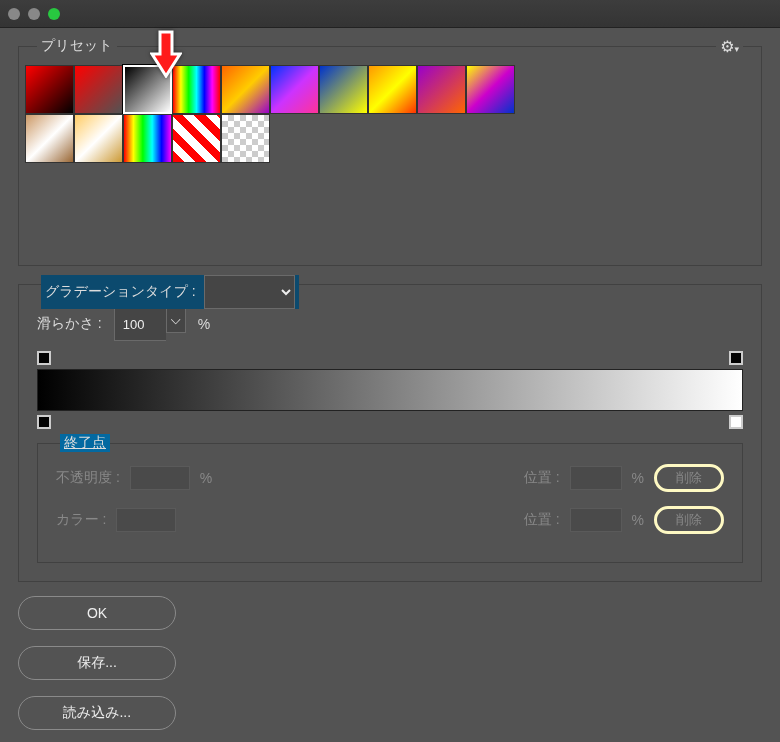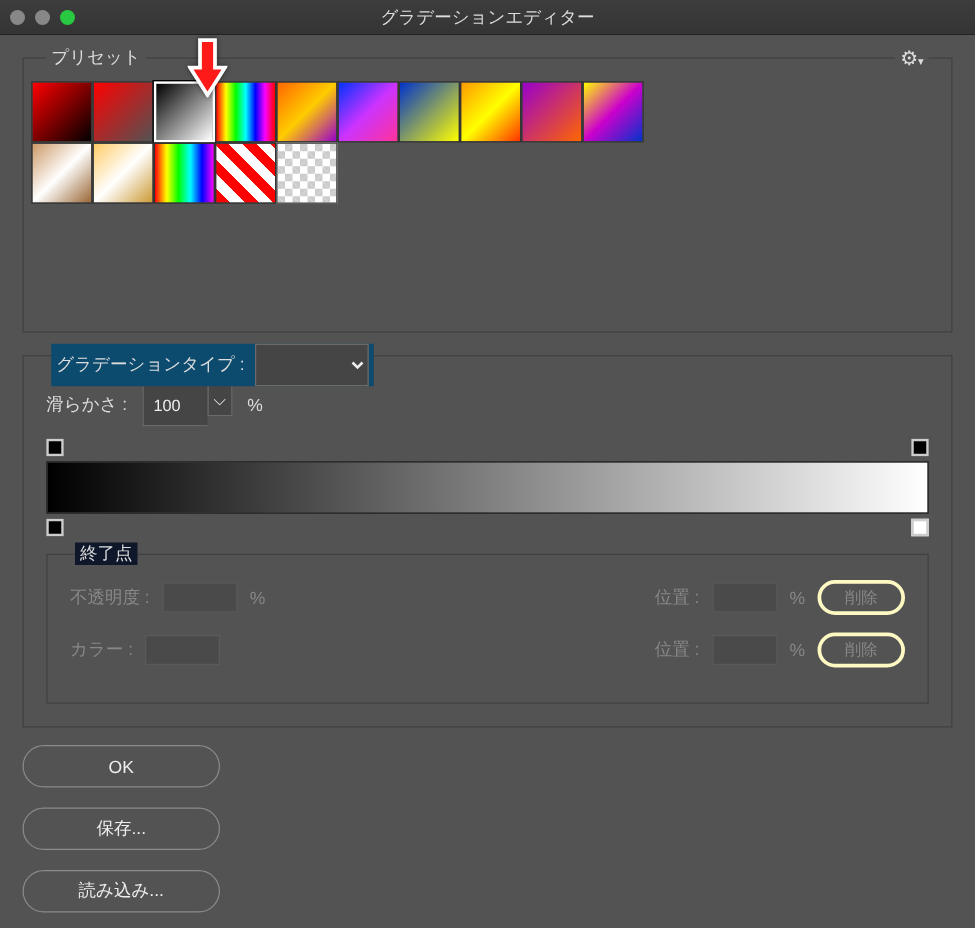--- a/index.html
+++ b/index.html
@@ -24,41 +24,40 @@
 .label { color: #ddd; font-size: 14px; }
 .input { background: #454545; border: 1px solid #5599ff; color: #fff; font-size: 14px; padding: 4px 8px; height: 28px; }
 .sel-inp { background: #454545; border: 1px solid #6a6a6a; color: #eee; font-size: 13px; padding: 16px 8px; height: 26px; }
 .gtype-box { border: 1px solid #414141; padding: 14px 18px 18px 18px; position: relative; }
 .gtype-label { position: absolute; top: -10px; left: 22px; color: #ddd; font-size: 14px; background: #0c4a6e; padding: 0 4px; }
 .grbar-wrap { position: relative; margin: 28px 0 32px 0; }
 .grbar { height: 42px; width: 100%; background: linear-gradient(to right, #000, #fff); border: 1px solid #222; }
 .stop-t { width: 14px; height: 14px; border: 2px solid #ccc; background: #000; position: absolute; top: -18px; }
 .stop-b { width: 14px; height: 14px; border: 2px solid #ccc; position: absolute; bottom: -18px; }
 .stops-box { border: 1px solid #414141; padding: 20px 18px 14px 18px; margin-top: 28px; position: relative; }
-.stops-label { position: absolute; top: -10px; left: 22px; color: #ddd; font-size: 14px; background: #0f172a; padding: 0 4px; }
+.stops-label { position: absolute; top: -10px; left: 22px; color: #ddd; font-size: 14px; background: #0369a1; padding: 0 4px; text-decoration: underline; }
 .strow { display: flex; align-items: center; gap: 10px; margin-bottom: 14px; color: #888; font-size: 14px; }
 .strow .sp { flex: 1; }
 .dinp { width: 52px; height: 24px; background: #4a4a4a; border: 1px solid #5a5a5a; }
 .dsel { width: 60px; height: 24px; background: #4a4a4a; border: 1px solid #5a5a5a; }
 .dbtn { width: 70px; height: 28px; background: #535353; border: 3px solid #fef9c3; border-radius: 14px; color: #888; font-size: 13px; }
 .arrow { position: absolute; top: 30px; left: 150px; z-index: 10; }
 .arrow svg { filter: drop-shadow(0 0 2px rgba(0,0,0,.5)); }
 
 .chk { background-image: linear-gradient(45deg,#ccc 25%,transparent 25%),linear-gradient(-45deg,#ccc 25%,transparent 25%),linear-gradient(45deg,transparent 75%,#ccc 75%),linear-gradient(-45deg,transparent 75%,#ccc 75%); background-size: 12px 12px; background-position: 0 0,0 6px,6px -6px,-6px 0; background-color: #fff; }
 </style>
 </head>
 <body>
 
 <div class="titlebar">
   <div class="traffic">
     <div class="tl" style="background:#888"></div>
     <div class="tl" style="background:#888"></div>
     <div class="tl" style="background:#28c840"></div>
   </div>
-  <div class="title">グラデーションエディター</div>
 </div>
 
 <div class="arrow">
   <svg width="32" height="48" viewBox="0 0 32 48">
     <path d="M10 2 L22 2 L22 24 L30 24 L16 46 L2 24 L10 24 Z" fill="#ff1a1a" stroke="#ffffff" stroke-width="3"></path>
   </svg>
 </div>
 
 <div class="content">
   <div class="left">

